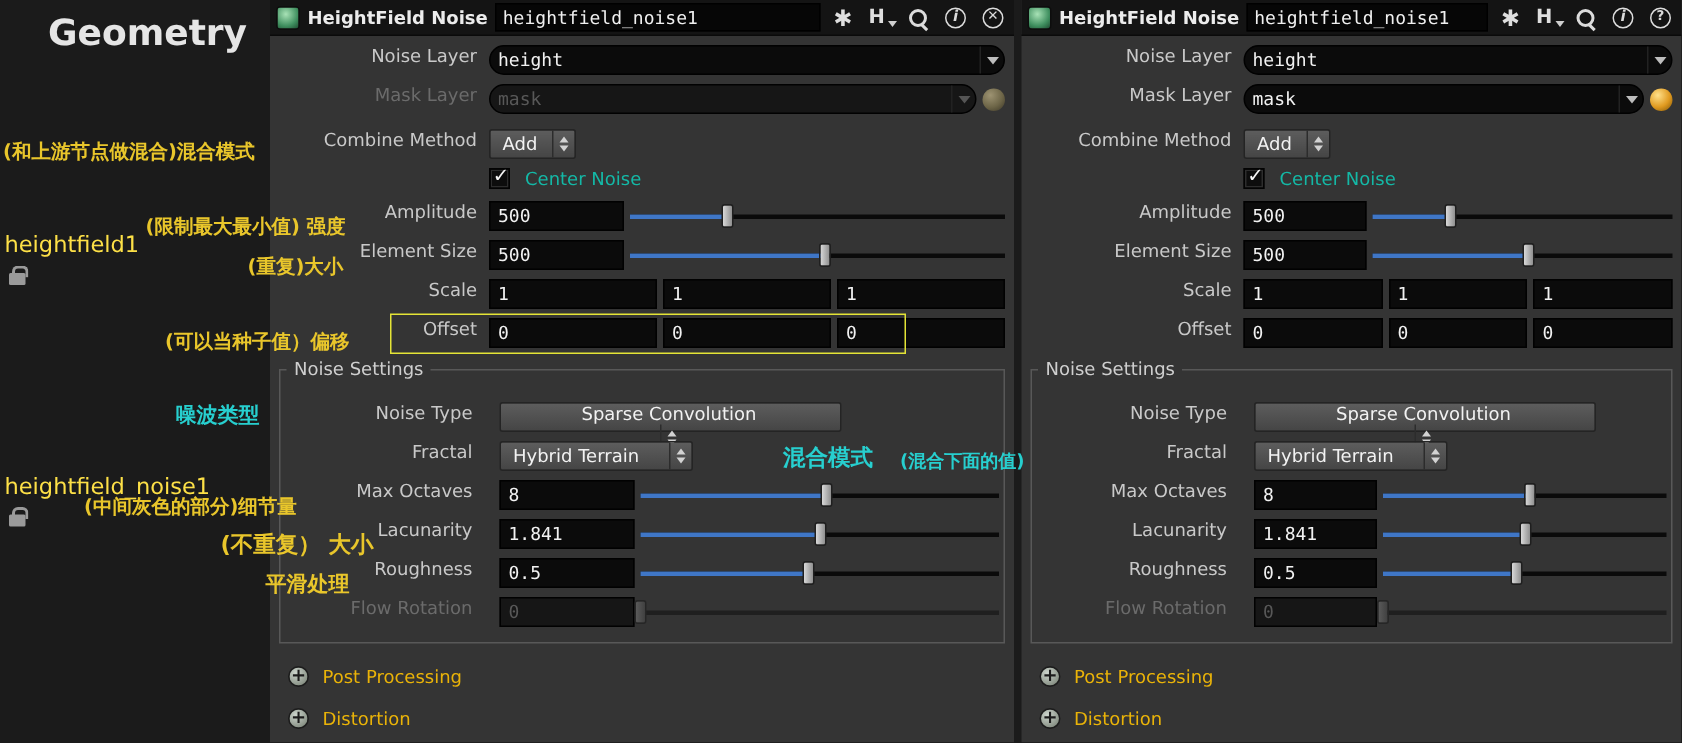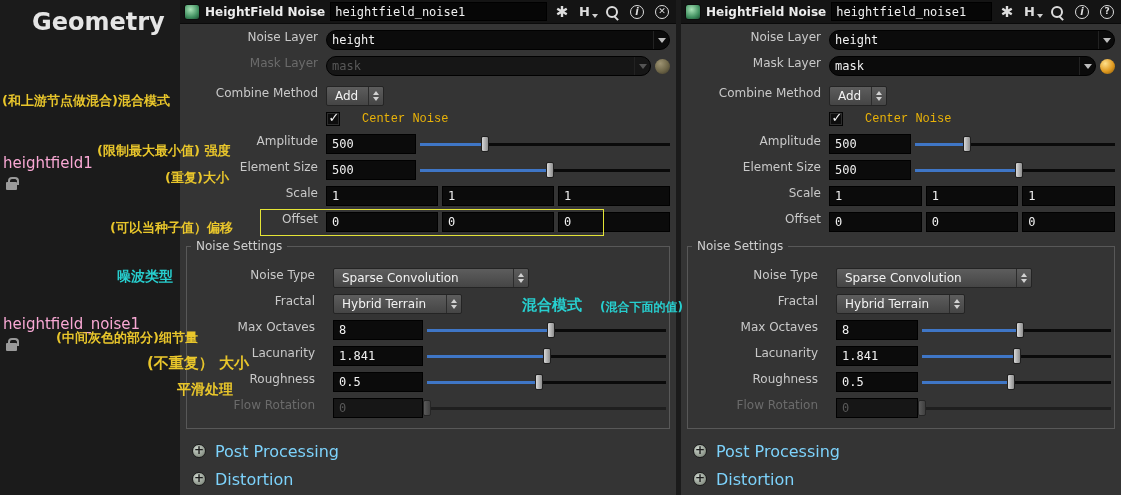--- a/index.html
+++ b/index.html
@@ -5,21 +5,21 @@
   * { margin:0; padding:0; box-sizing:border-box; }
   html,body { width:1121px; height:495px; }
   body {
     background:#1b1b1b;
     font-family:"DejaVu Sans","Liberation Sans",sans-serif;
     overflow:hidden; position:relative; color:#c9c9c9; font-size:12px;
   }
 
   
   .geo-title { position:absolute; left:32px; top:8px; font-size:24px; font-weight:bold; color:#e5e5e5; z-index:2; }
-  .node-label { position:absolute; left:3px; font-size:15px; color:#f9a8d4; z-index:2; white-space:nowrap; }
+  .node-label { position:absolute; left:3px; font-size:15px; color:#fde047; z-index:2; white-space:nowrap; }
   .lock { position:absolute; width:11px; height:8px; background:#9a9a9a; border-radius:1px; z-index:2; }
   .lock::before { content:""; position:absolute; top:-5px; left:2px; width:7px; height:6px;
     border:2px solid #9a9a9a; border-bottom:none; border-radius:4px 4px 0 0; }
 
   
   .ann { position:absolute; z-index:10; white-space:nowrap; font-weight:bold; pointer-events:none; }
   .ann.yellow { color:#e9c62b; }
   .ann.cyan   { color:#27cfcf; }
 
   
@@ -62,27 +62,27 @@
   .fcaret { width:16px; height:100%; display:flex; align-items:center; justify-content:center; border-left:1px solid #222; cursor:pointer; }
   .tri-down { width:0; height:0; border-left:4px solid transparent; border-right:4px solid transparent; border-top:5px solid #bdbdbd; }
   .tri-up   { width:0; height:0; border-left:3.5px solid transparent; border-right:3.5px solid transparent; border-bottom:4px solid #d2d2d2; }
   .tri-dn-s { width:0; height:0; border-left:3.5px solid transparent; border-right:3.5px solid transparent; border-top:4px solid #d2d2d2; }
 
   .dd { display:inline-flex; align-items:center; height:20px; border:1px solid #242424; border-radius:2px;
     background:linear-gradient(#5d5d5d,#454545); cursor:pointer; }
   .dd-label { padding:0 10px 0 8px; color:#f2f2f2; font-size:12px; white-space:nowrap; flex:1; }
   .dd-spin { width:15px; height:100%; border-left:1px solid #2c2c2c; display:flex; flex-direction:column;
     align-items:center; justify-content:center; gap:2px; flex:none; }
-  .dd.w230 { width:196px; }
+  .dd.w230 { width:228px;flex-direction:column; }
   .dd.w135 { width:129px; }
 
   .cb { width:14px; height:14px; flex:none; background:#0d0d0d; border:1px solid #030303;
     box-shadow:inset 0 0 0 1px #2d2d2d; display:flex; align-items:center; justify-content:center; cursor:pointer; }
   .check { color:#f7f7f7; font-size:13px; line-height:1; transform:translate(1px,-2px); }
-  .cb-label { margin-left:18px; color:#eab308; font-size:12px;font-family:Liberation Mono, monospace; }
+  .cb-label { margin-left:6px; color:#14b8a6; font-size:12px; }
 
   .slider { position:relative; flex:1; min-width:0; height:18px; cursor:pointer; }
   .strack { position:absolute; left:0; right:0; top:8px; height:3px; background:#0a0a0a; }
   .sfill  { position:absolute; left:0; top:8px; height:3px; background:#3f76c6; width:calc(var(--pct,0)*1%); }
   .shandle { position:absolute; top:1px; width:8px; height:16px; border:1px solid #1f1f1f; border-radius:2px;
     background:linear-gradient(90deg,#d8d8d8,#8f8f8f); left:calc(var(--pct,0)*1%); margin-left:-4px; }
 
   .globe { width:15px; height:15px; flex:none; border-radius:50%; cursor:pointer;
     background:radial-gradient(circle at 35% 30%, #ffe08a, #e09a20 55%, #7c5206); }
   .globe.dim { background:radial-gradient(circle at 35% 30%, #9d9372, #6e6648 55%, #3a3526); }
@@ -100,21 +100,21 @@
 
   .offset-hl { position:absolute; left:74px; top:-3px; width:344px; height:27px;
     border:1px solid #e4e436; pointer-events:none; z-index:3; }
 
   .crow { display:flex; align-items:center; gap:9px; height:24px; margin-top:4px; padding-left:6px; cursor:pointer; }
   .crow.first { margin-top:10px; }
   .plus { width:14px; height:14px; flex:none; border-radius:50%;
     background:radial-gradient(circle at 35% 30%, #ccd4cc, #727b6e); border:1px solid #1c1c1c;
     display:flex; align-items:center; justify-content:center; }
   .pl { color:#1b1b1b; font-size:12px; font-weight:bold; line-height:1; transform:translateY(-1px); }
-  .clabel { color:#7dd3fc; font-size:16px; }
+  .clabel { color:#eab308; font-size:12px; }
 </style>
 </head>
 <body>
 
 <div class="geo-title">Geometry</div>
 <div class="node-label" style="top:154px;">heightfield1</div>
 <span class="lock" style="left:6px; top:182px;"></span>
 <div class="node-label" style="top:315px;">heightfield_noise1</div>
 <span class="lock" style="left:6px; top:343px;"></span>
 

